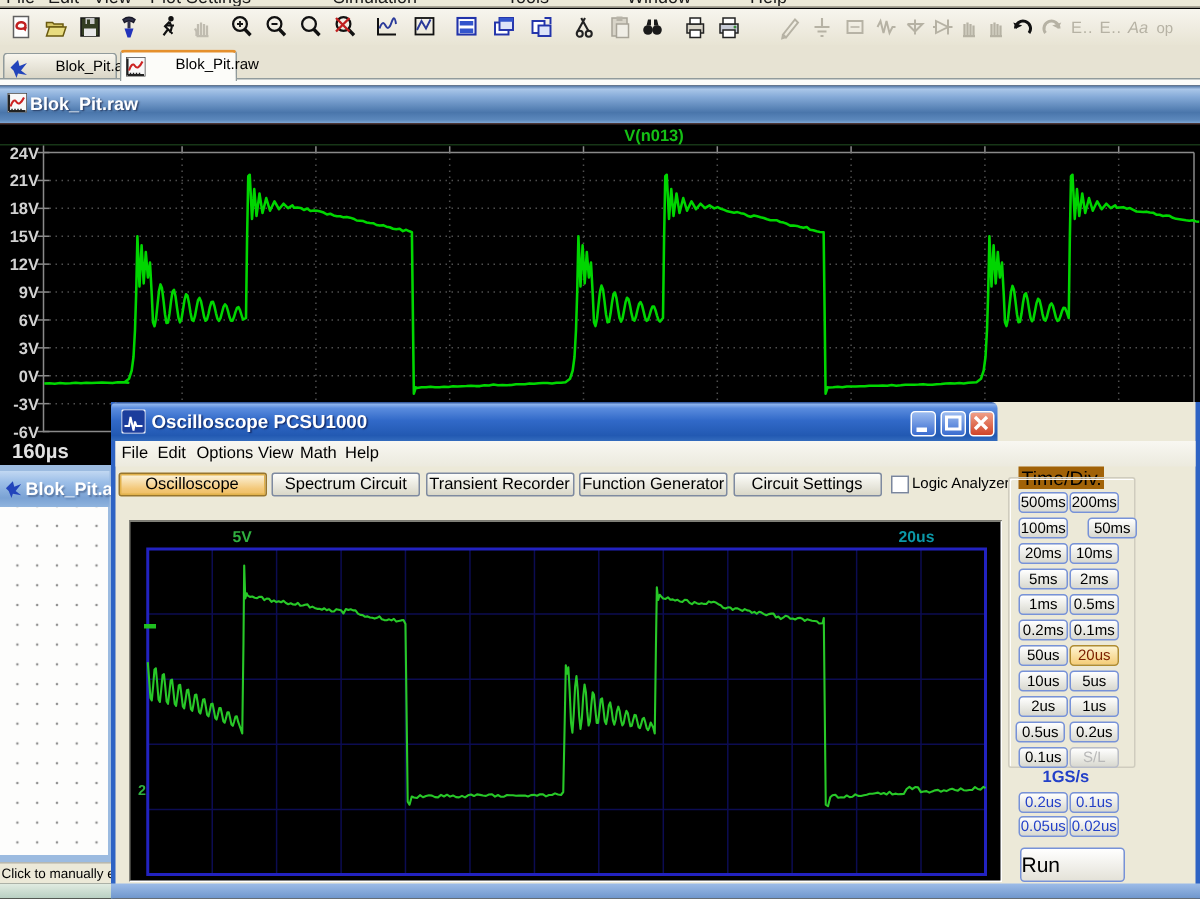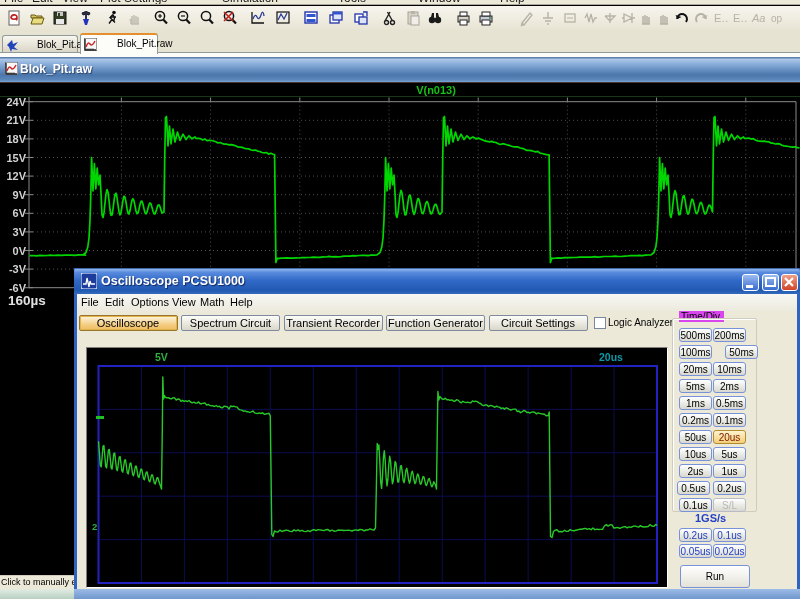--- a/index.html
+++ b/index.html
@@ -38,21 +38,21 @@
   background-image:radial-gradient(#909090 0.7px, transparent 1.1px); background-size:13.2px 13.2px;
   background-position:5px 6px; }
 #statusbar { left:0; top:575px; width:75px; height:14px; background:#ece9d8; border-top:1px solid #cfccbe; z-index:7;
   font-size:9px; color:#000; overflow:hidden;}
 #statusbar div { position:absolute; left:1px; top:1px; width:200px;}
 #botleft { left:0; top:589px; width:75px; height:10px; background:linear-gradient(#e2ece2,#b8cfc2); z-index:7;}
 
 
 #oscwin { left:74px; top:268px; width:726px; height:331px; z-index:10;
   background:#ece9d8; border-left:3px solid #2e63c4; border-right:3px solid #2e63c4;}
-#osctitle { position:absolute; left:-3px; top:0; width:726px; height:26px; border-radius:4px 4px 0 0;
+#osctitle { position:absolute; left:-3px; top:0; width:591px; height:26px; border-radius:4px 4px 0 0;
   background:linear-gradient(180deg,#20458c 0%,#8cb2ec 6%,#5a8cde 16%,#3169c8 48%,#2259b2 86%,#336bbd 100%); }
 #osctitle .txt { position:absolute; left:27px; top:6px; color:#fff; font-weight:bold; font-size:12.5px;
   text-shadow:1px 1px 1px rgba(0,0,40,.6); }
 .wbtn { position:absolute; top:6px; width:17px; height:17px; border-radius:3px; border:1px solid #fff; }
 .wbtn.min { right:41px; background:linear-gradient(#9cbcf0,#3a6cd0); }
 .wbtn.max { right:21px; background:linear-gradient(#9cbcf0,#3a6cd0); }
 .wbtn.cls { right:2px; background:linear-gradient(#f0a088,#d04428); }
 #oscmenu { position:absolute; left:0; top:26px; width:720px; height:17px;
   background:linear-gradient(#f8f7f2,#eceade); font-size:11px; color:#000; }
 #oscmenu span { position:absolute; top:2px; }
@@ -62,29 +62,29 @@
 #lachk { position:absolute; left:517px; top:49px; width:12px; height:12px; background:#fff; border:1px solid #7a869c; }
 #lalbl { position:absolute; left:531px; top:49px; font-size:10px; color:#000;}
 
 
 #screen { position:absolute; left:9px; top:79px; width:582px; height:241px; background:#000;
   border-top:1px solid #808078; border-left:1px solid #808078; border-bottom:1px solid #fff; border-right:1px solid #fff;}
 
 
 #tdgroup { position:absolute; left:595px; top:50px; width:85px; height:194px;
   border:1px solid #cfccbe; border-radius:2px; box-shadow:1px 1px 0 #fff inset; }
-#tdlabel { position:absolute; left:602px; top:43px; background:#d946ef; font-size:10px; color:#000; padding:0 2px;text-align:center;}
+#tdlabel { position:absolute; left:602px; top:43px; background:#a16207; font-size:13px; color:#000; padding:0 2px;text-align:center;}
 .sbtn { position:absolute; width:33px; height:14px; border:1px solid #7792d8; border-radius:3px;
   background:linear-gradient(#ffffff,#e8e8e2 60%,#d8d8d0); font-size:10px; text-align:center; line-height:13px; color:#000; }
 .sbtn.sel { background:linear-gradient(#fdf3d0,#f5cd78); border-color:#b08c30; color:#7c2000; }
 .sbtn.dis { color:#b8b8b8; border-color:#b8bcc8; }
 .sbtn.blu { color:#2340c8; }
 #gslabel { position:absolute; left:618px; top:244px; font-size:11px; font-weight:bold; color:#2340c8;}
 #runbtn { position:absolute; left:603px; top:297px; width:70px; height:23px; border:1px solid #7792d8; border-radius:3px;
-  background:linear-gradient(#ffffff,#e4e2d8); font-size:10px; text-align:center; line-height:21px; color:#000;}
+  background:linear-gradient(#ffffff,#e4e2d8); font-size:14px; line-height:21px; color:#000;}
 #oscbottom { position:absolute; left:-3px; top:321px; width:729px; height:10px;
   background:linear-gradient(#9dbce8,#6f96cc); }
 
 
 #wmark { left:496px; top:526px; z-index:40; font-weight:bold; font-size:44px; letter-spacing:5px;
   color:rgba(115,135,165,0.44); -webkit-text-stroke:1.2px rgba(170,180,198,0.47); }
 #wmark2 { left:698px; top:527px; z-index:40; font-weight:bold; font-size:43px; letter-spacing:2px;
   color:rgba(140,160,205,0.33); -webkit-text-stroke:1px rgba(180,192,220,0.4); }
 
 svg text { font-family:"Liberation Sans", sans-serif; }
@@ -400,20 +400,29 @@
 <div class="abs" id="plottitle">
       <svg style="position:absolute;left:5px;top:5px" width="13" height="13" viewBox="0 0 13 13">
         <rect x="0" y="0" width="13" height="13" fill="#f8f8f8" stroke="#444" stroke-width="1"></rect>
         <path d="M1,12 h11 M1,12 v-11" stroke="#222" stroke-width="1.4"></path>
         <path d="M2,9 q2,-6 4,-3 t5,-3" stroke="#cc2222" stroke-width="1.4" fill="none"></path>
         <path d="M3,12 v-1.5 m2,1.5 v-1.5 m2,1.5 v-1.5 m2,1.5 v-1.5" stroke="#222"></path>
       </svg>
       <div class="txt">Blok_Pit.raw</div>
     </div>
 
+<div class="abs" id="schemwin">
+  <div id="schemtitle">
+        <svg style="position:absolute;left:3px;top:5px" width="13" height="13" viewBox="0 0 14 14">
+          <path d="M1,7 l5,-5 1,4 5,-2 -4,5 4,3 -6,-1 -1,3 -2,-5z" fill="#2244bb"></path>
+        </svg>
+        <div class="txt">Blok_Pit.a</div>
+      </div>
+  <div id="schembody"></div>
+</div>
 <div class="abs" id="statusbar">
       <div>Click to manually e</div>
     </div>
 <div class="abs" id="botleft"></div>
 
 <div class="abs" id="oscwin">
   <div id="osctitle">
         <svg style="position:absolute;left:7px;top:5px" width="16" height="16" viewBox="0 0 16 16">
           <rect x="0" y="0" width="16" height="16" rx="2" fill="#1c3d9c" stroke="#fff" stroke-width="1"></rect>
           <path d="M2,11 h3 l1,-6 2,9 1,-6 1,3 h4" stroke="#fff" stroke-width="1.3" fill="none"></path>

